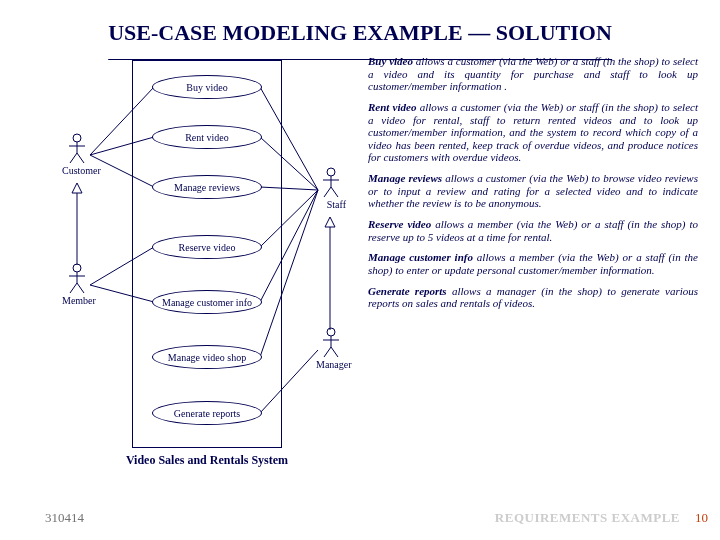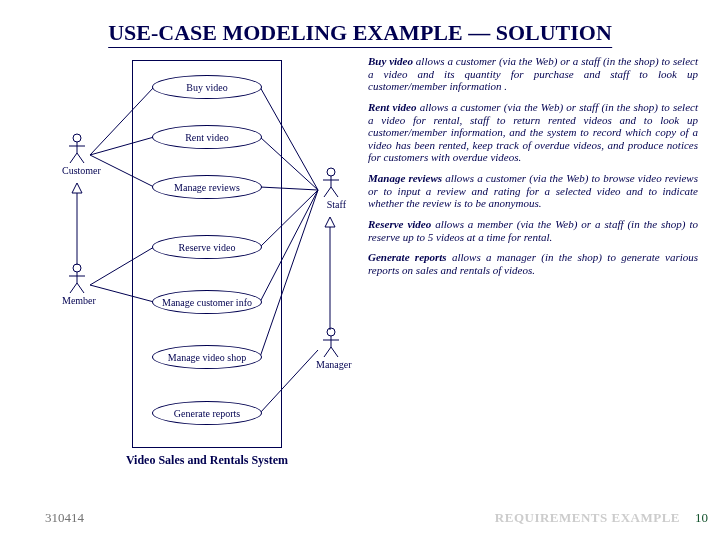--- a/index.html
+++ b/index.html
@@ -14,21 +14,21 @@
   .title {
     position: absolute;
     top: 20px;
     left: 50%;
     transform: translateX(-50%);
     font-weight: bold;
     font-size: 22px;
     color: #000050;
     border-bottom: 1px solid #000050;
     white-space: nowrap;
-    padding-bottom: 1px;
+    padding-bottom: 13px;
   }
   .diagram-area {
     position: absolute;
     left: 62px;
     top: 55px;
     width: 296px;
     height: 420px;
   }
   .box {
     position: absolute;
@@ -96,21 +96,21 @@
     font-size: 13px;
     font-weight: bold;
     color: #ccc;
     letter-spacing: 0.5px;
   }
   .pagenum {
     position: absolute;
     right: 12px;
     bottom: 14px;
     font-size: 13px;
-    color: #14532d;
+    color: #c2410c;
     margin-left: 48px;
   }
 </style>
 </head>
 <body>
 
 <div class="title">USE-CASE MODELING EXAMPLE — SOLUTION</div>
 
 <div class="diagram-area">
   <div class="box"></div>
@@ -200,18 +200,19 @@
   </div>
 
   <div class="caption" style="left:50px; top:398px; width:190px">Video Sales and Rentals System</div>
 </div>
 
 <div class="desc">
   <p><b>Buy video</b><span> allows a customer (via the Web) or a staff (in the shop) to select a video and its quantity for purchase and staff to look up customer/member information .</span></p>
   <p><b>Rent video</b><span> allows a customer (via the Web) or staff (in the shop) to select a video for rental, staff to return rented videos and to look up customer/member information, and the system to record which copy of a video has been rented, keep track of overdue videos, and produce notices for customers with overdue videos.</span></p>
   <p><b>Manage reviews</b><span> allows a customer (via the Web) to browse video reviews or to input a review and rating for a selected video and to indicate whether the review is to be anonymous.</span></p>
   <p><b>Reserve video</b><span> allows a member (via the Web) or a staff (in the shop) to reserve up to 5 videos at a time for rental.</span></p>
+  <p><b>Manage customer info</b><span> allows a member (via the Web) or a staff (in the shop) to enter or update personal customer/member information.</span></p>
   <p><b>Generate reports</b><span> allows a manager (in the shop) to generate various reports on sales and rentals of videos.</span></p>
 </div>
 
 <div class="footer-left">310414</div>
 <div class="footer-right">REQUIREMENTS EXAMPLE</div>
 <div class="pagenum">10</div>
 
 </body></html>

